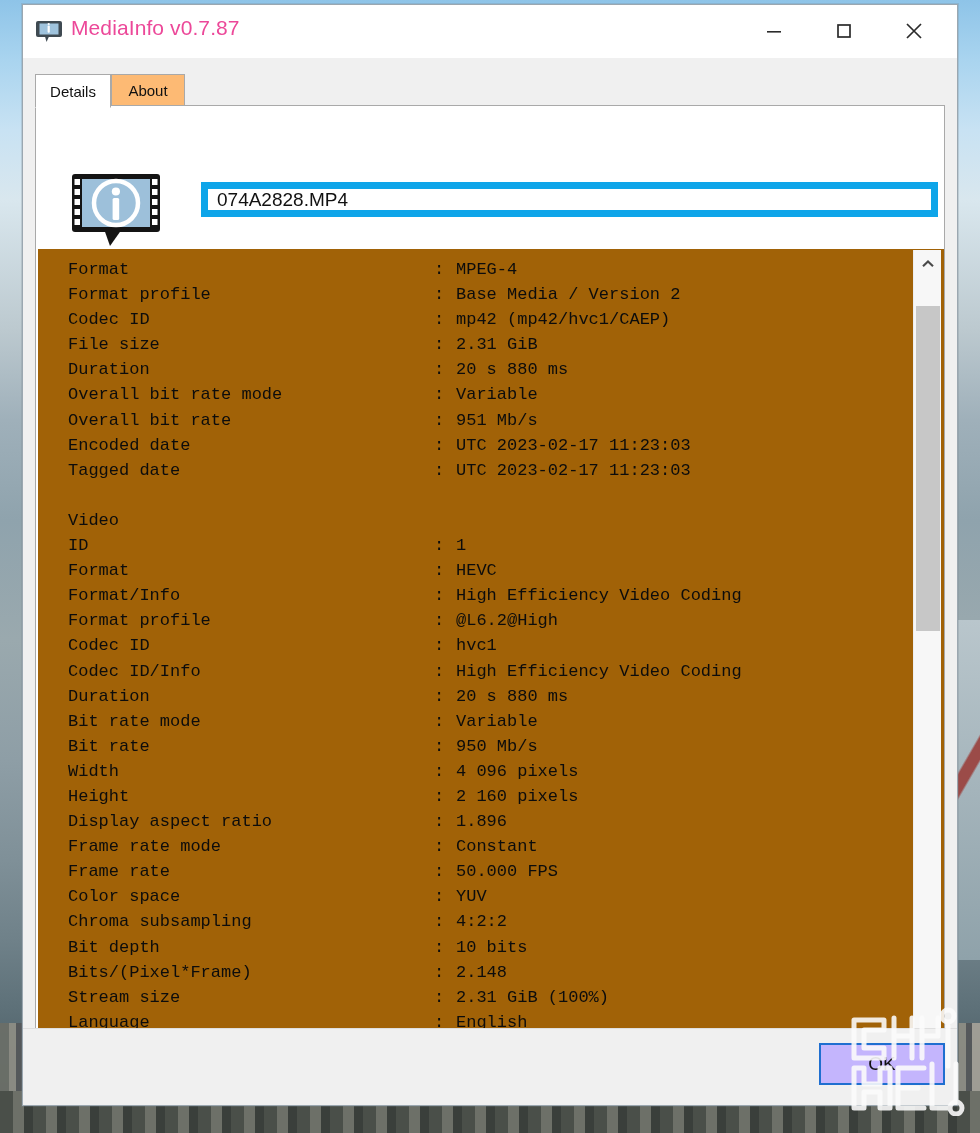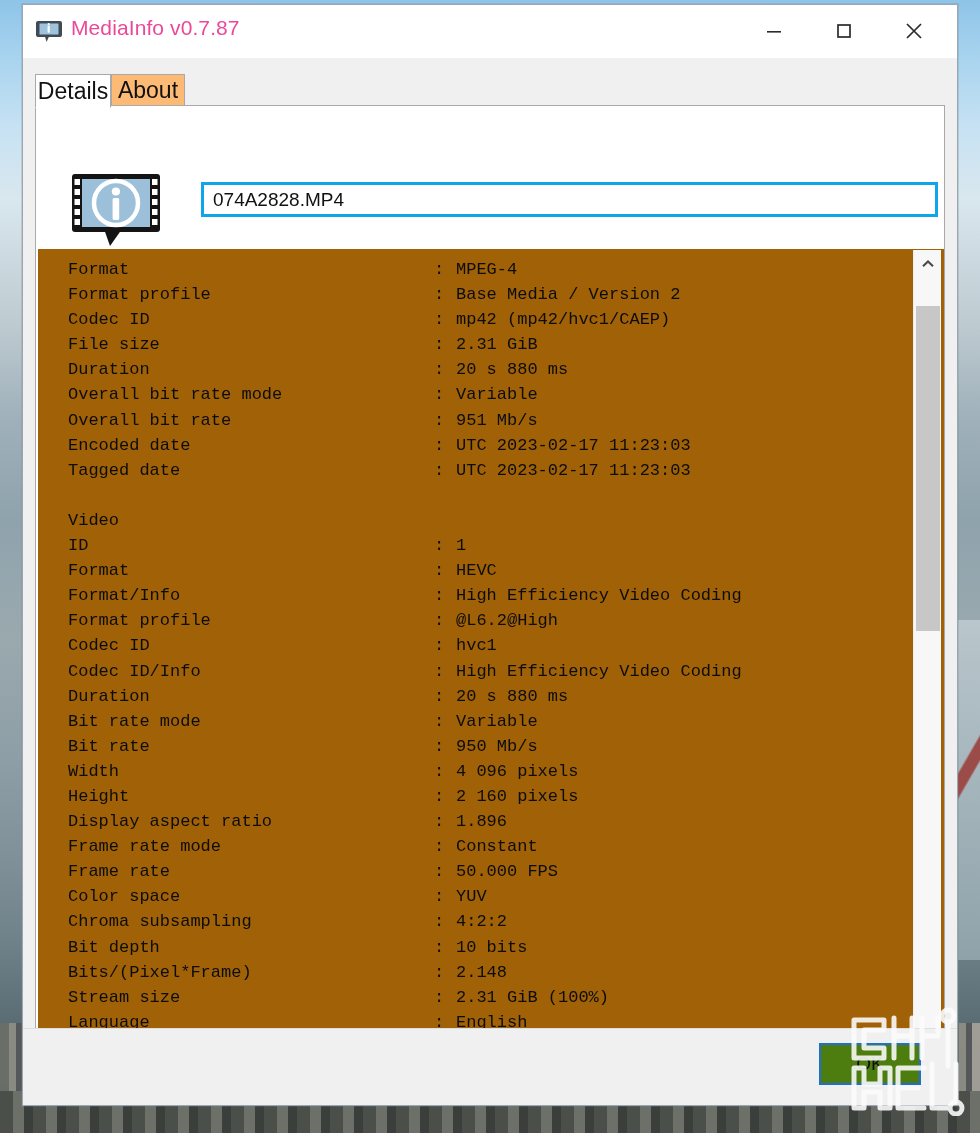--- a/index.html
+++ b/index.html
@@ -133,21 +133,21 @@
     height: 32px;
   }
   .tab {
     position: absolute;
     top: 0;
     height: 32px;
     box-sizing: border-box;
     display: flex;
     align-items: center;
     justify-content: center;
-    font-size: 23px;
+    font-size: 15px;
     color: #111;
     border: 1px solid #a9a9a9;
   }
   .tab.active {
     left: 0;
     width: 76px;
     background: #ffffff;
     border-bottom-color: #ffffff;
     z-index: 3;
     height: 34px;
@@ -180,21 +180,21 @@
     width: 92px;
     height: 78px;
   }
   #filename-field {
     position: absolute;
     left: 165px;
     top: 76px;
     width: 737px;
     height: 35px;
     background: #ffffff;
-    border: 3px solid #0ea5e9;
+    border: 7px solid #0ea5e9;
     box-sizing: border-box;
     display: flex;
     align-items: center;
     padding-left: 9px;
     font-family: "Liberation Sans", sans-serif;
     font-size: 19px;
     color: #111;
   }
 
   
@@ -276,23 +276,23 @@
     bottom: 0;
     width: 934px;
     height: 76px;
     background: #f0f0f0;
     border-top: 1px solid #dfdfdf;
   }
   #ok-button {
     position: absolute;
     left: 796px;
     top: 14px;
-    width: 102px;
+    width: 126px;
     height: 42px;
-    background: #4d7c0f;
+    background: #c4b5fd;
     border: 2px solid #1f6fd0;
     box-sizing: border-box;
     display: flex;
     align-items: center;
     justify-content: center;
     font-size: 19px;
     color: #111;
     font-family: "Liberation Sans", sans-serif;
     cursor: pointer;
   }

